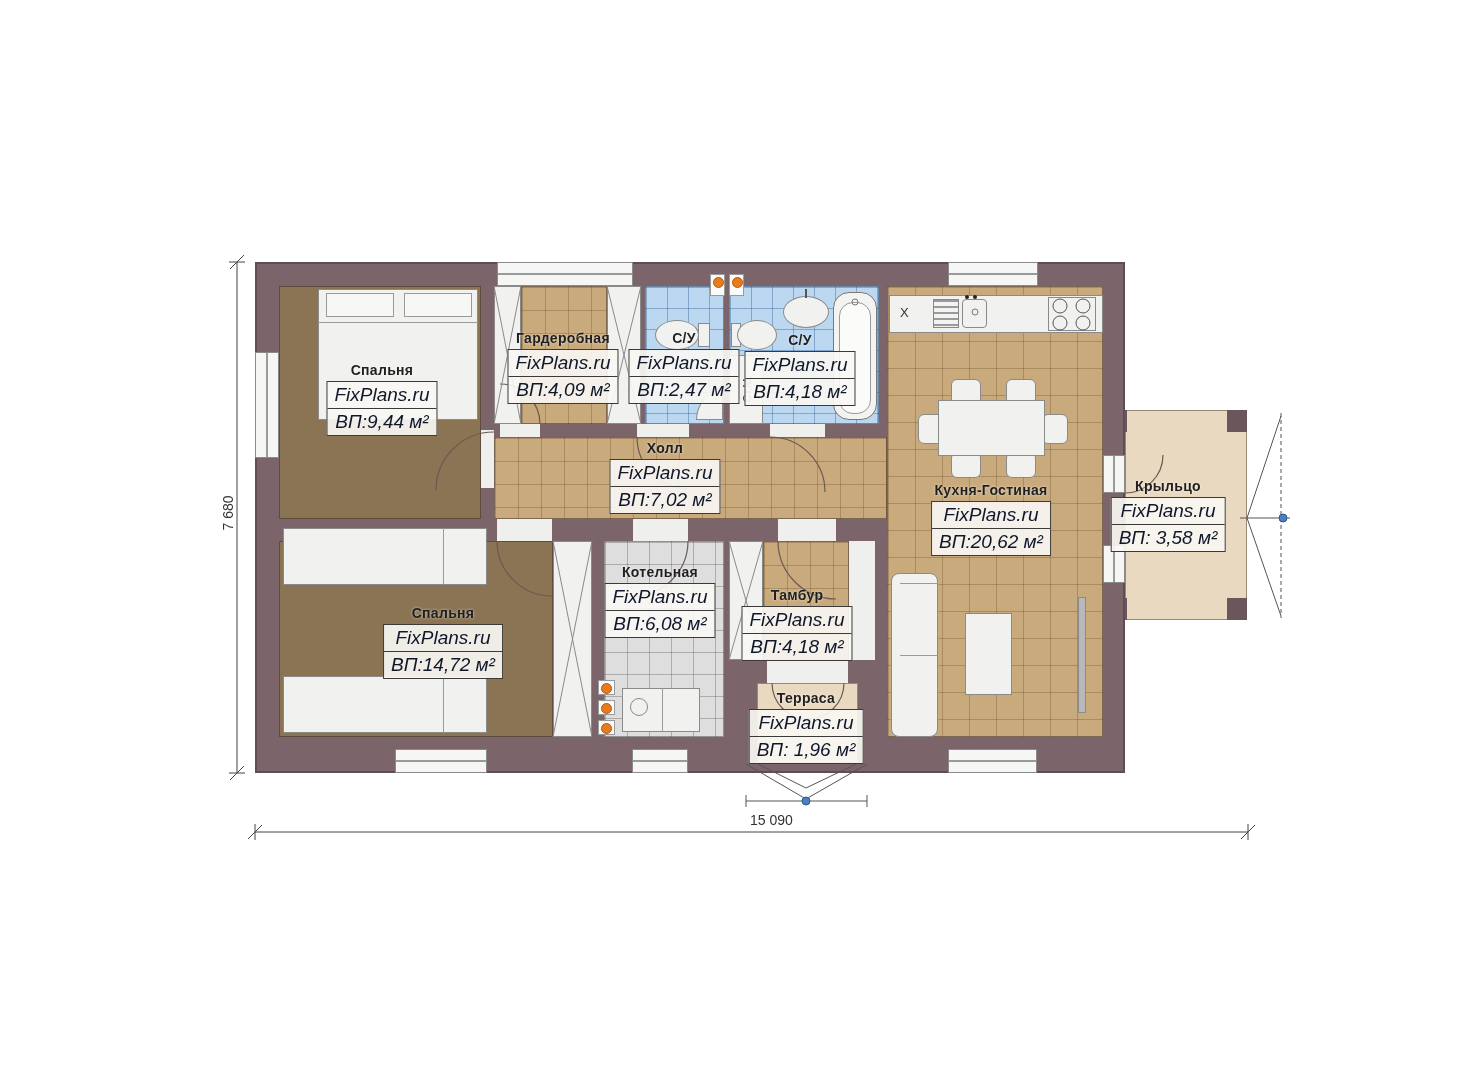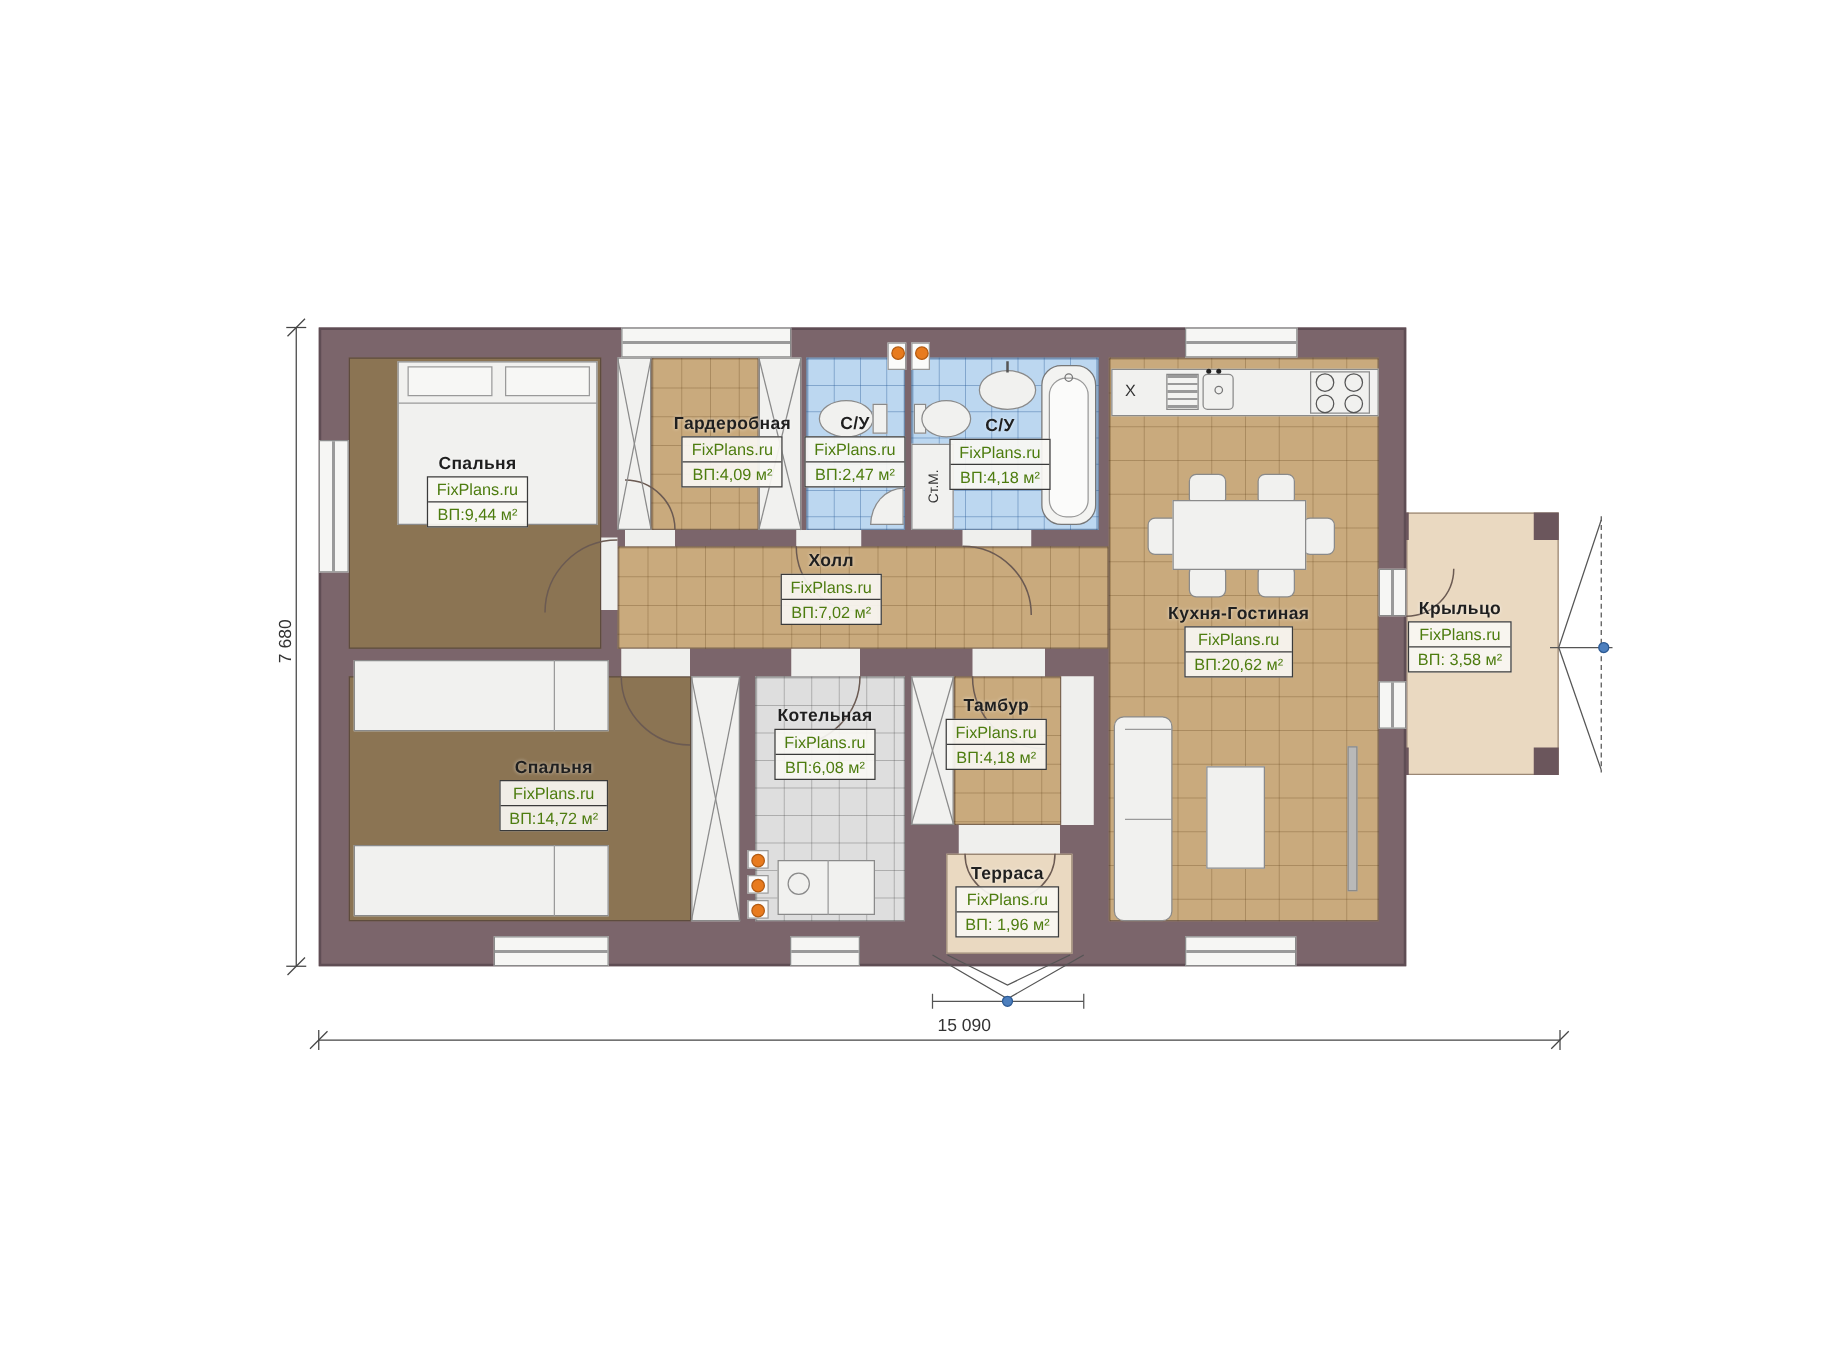--- a/index.html
+++ b/index.html
@@ -48,21 +48,21 @@
   .vent .dot{position:absolute;width:9px;height:9px;border-radius:50%;background:#e87b1e;
              border:1px solid #b35a10;left:2px;top:2px;}
   .tv{background:#b9b9b9;border:1px solid #8a8a8a;}
 
   
   .room-label{position:absolute;transform:translateX(-50%);text-align:center;color:#1f1f1f;}
   .room-name{font-size:14px;font-weight:bold;letter-spacing:.3px;white-space:nowrap;
              text-shadow:0 0 3px rgba(255,255,255,.65);}
   .label-box{display:inline-block;margin-top:3px;background:rgba(249,247,243,.92);
              border:1px solid #3a3a3a;}
-  .label-box .row{padding:2px 7px;font-size:13px;white-space:nowrap;color:#4d7c0f;}
+  .label-box .row{padding:2px 7px;font-size:19px;white-space:nowrap;color:#0f172a;font-style:italic;}
   .label-box .row+.row{border-top:1px solid #3a3a3a;}
 
   .dim-text{position:absolute;font-size:14px;color:#333;}
   .vert-text{transform:rotate(-90deg);transform-origin:center;}
   .anno-small{position:absolute;font-size:11px;color:#333;}
   svg.overlay{position:absolute;left:0;top:0;pointer-events:none;}
 </style>
 </head>
 <body>
 
@@ -246,21 +246,21 @@
   </svg>
 
   <div class="room-label" style="left:382px;top:362px;">
     <div class="room-name">Спальня</div>
     <div class="label-box">
       <div class="row">FixPlans.ru</div>
       <div class="row">ВП:9,44 м²</div>
     </div>
   </div>
 
-  <div class="room-label" style="left:586px;top:330px;">
+  <div class="room-label" style="left:563px;top:330px;">
     <div class="room-name">Гардеробная</div>
     <div class="label-box">
       <div class="row">FixPlans.ru</div>
       <div class="row">ВП:4,09 м²</div>
     </div>
   </div>
 
   <div class="room-label" style="left:684px;top:330px;">
     <div class="room-name">С/У</div>
     <div class="label-box">
@@ -310,21 +310,21 @@
   </div>
 
   <div class="room-label" style="left:660px;top:564px;">
     <div class="room-name">Котельная</div>
     <div class="label-box">
       <div class="row">FixPlans.ru</div>
       <div class="row">ВП:6,08 м²</div>
     </div>
   </div>
 
-  <div class="room-label" style="left:797px;top:556px;">
+  <div class="room-label" style="left:797px;top:587px;">
     <div class="room-name">Тамбур</div>
     <div class="label-box">
       <div class="row">FixPlans.ru</div>
       <div class="row">ВП:4,18 м²</div>
     </div>
   </div>
 
   <div class="room-label" style="left:806px;top:690px;">
     <div class="room-name">Терраса</div>
     <div class="label-box">

